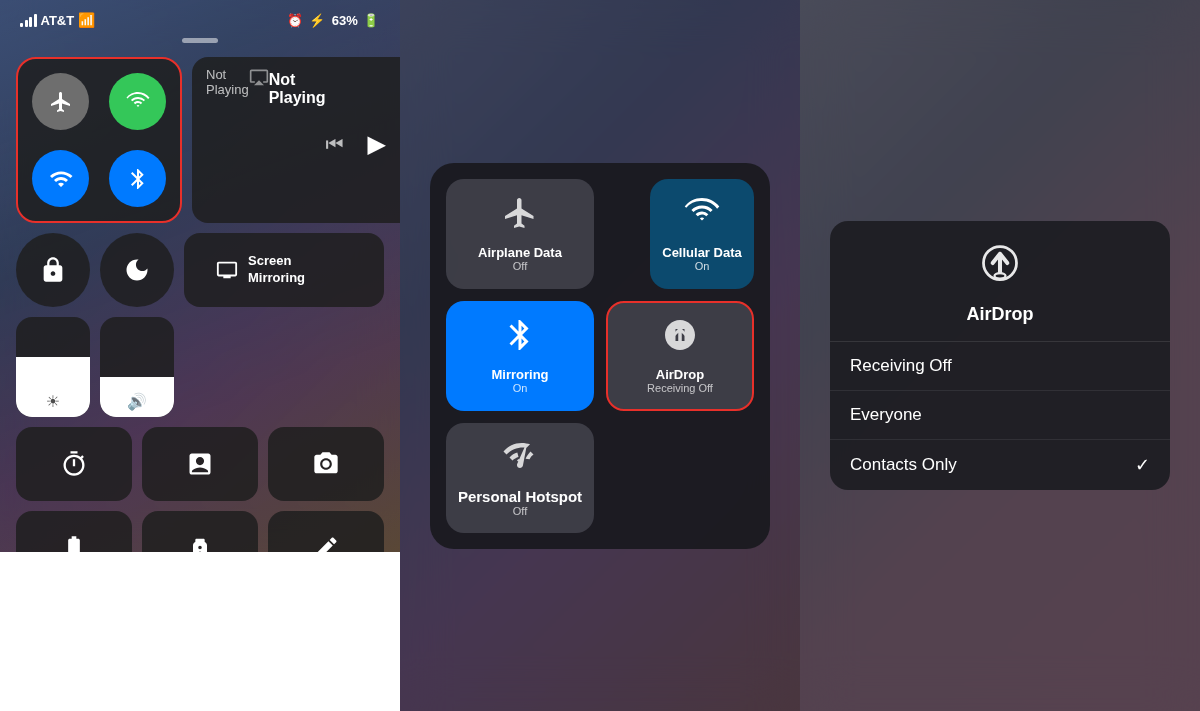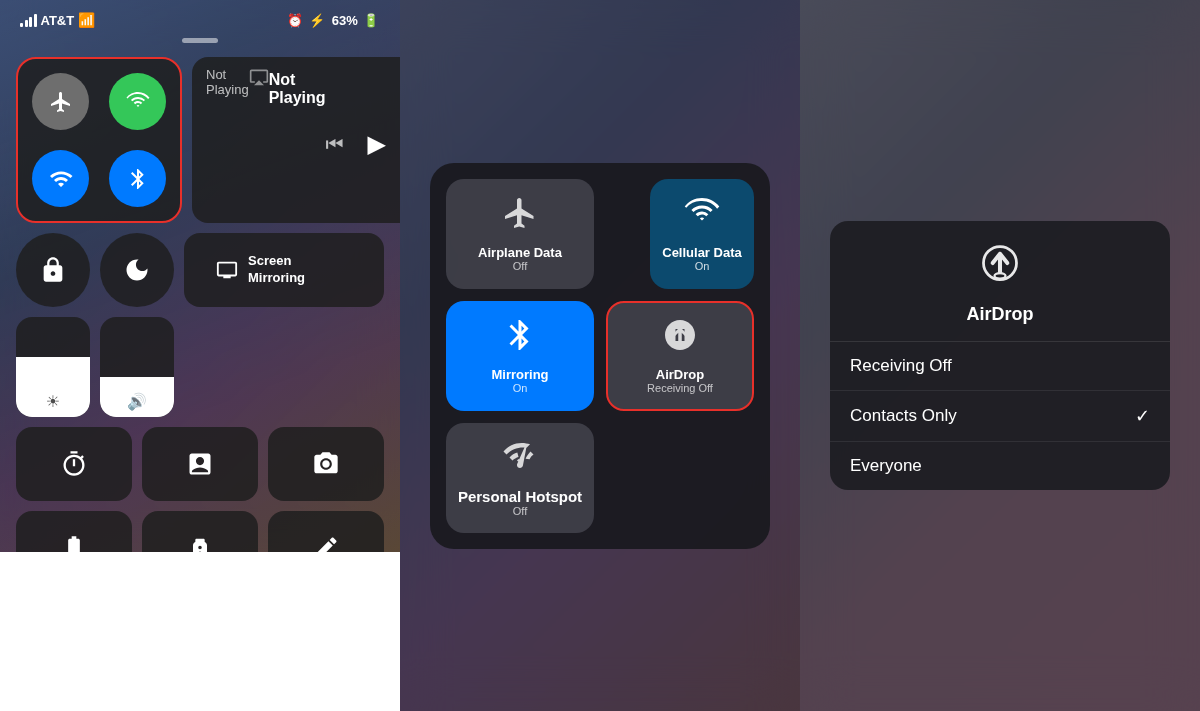--- a/index.html
+++ b/index.html
@@ -580,23 +580,23 @@
         <div class="airdrop-title">AirDrop</div>
       </div>
 
       <div class="airdrop-options">
 
         <div class="airdrop-option">
           <span>Receiving Off</span>
         </div>
 
         <div class="airdrop-option">
+          <span>Everyone</span>
+        </div>
+
+        <div class="airdrop-option">
           <span>Contacts Only</span>
           <span class="airdrop-check">✓</span>
         </div>
-
-        <div class="airdrop-option">
-          <span>Everyone</span>
-        </div>
       </div>
     </div>
   </div>
 </div>
 
 </body></html>

